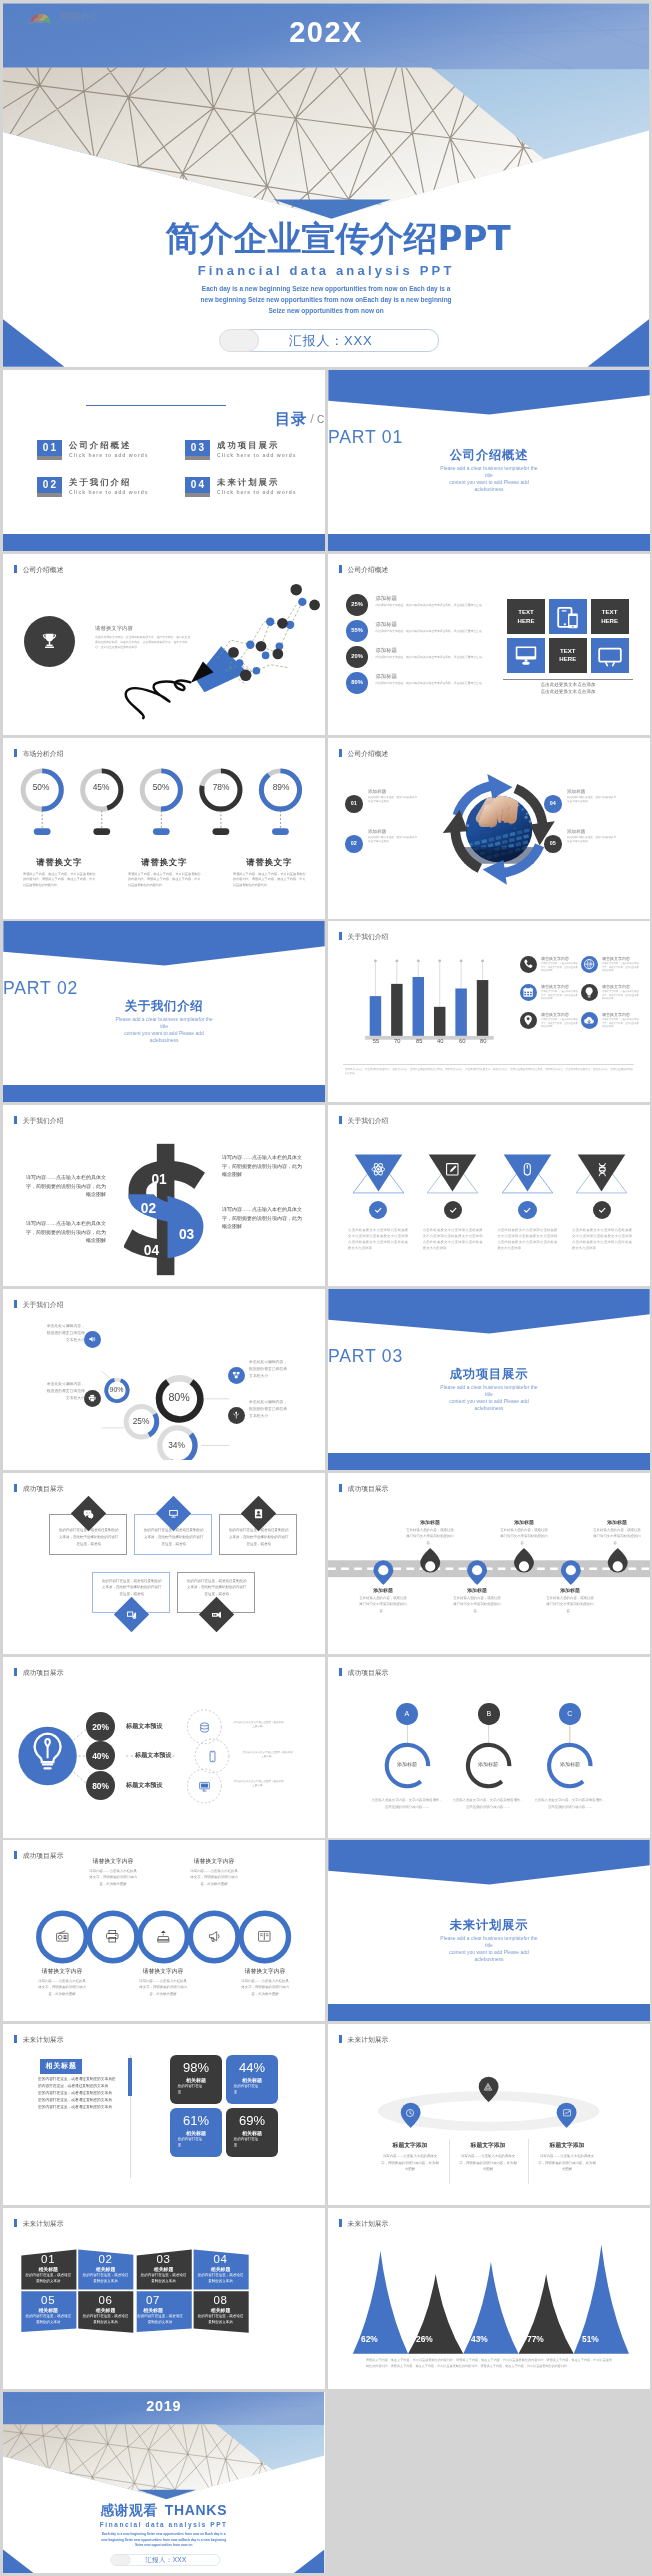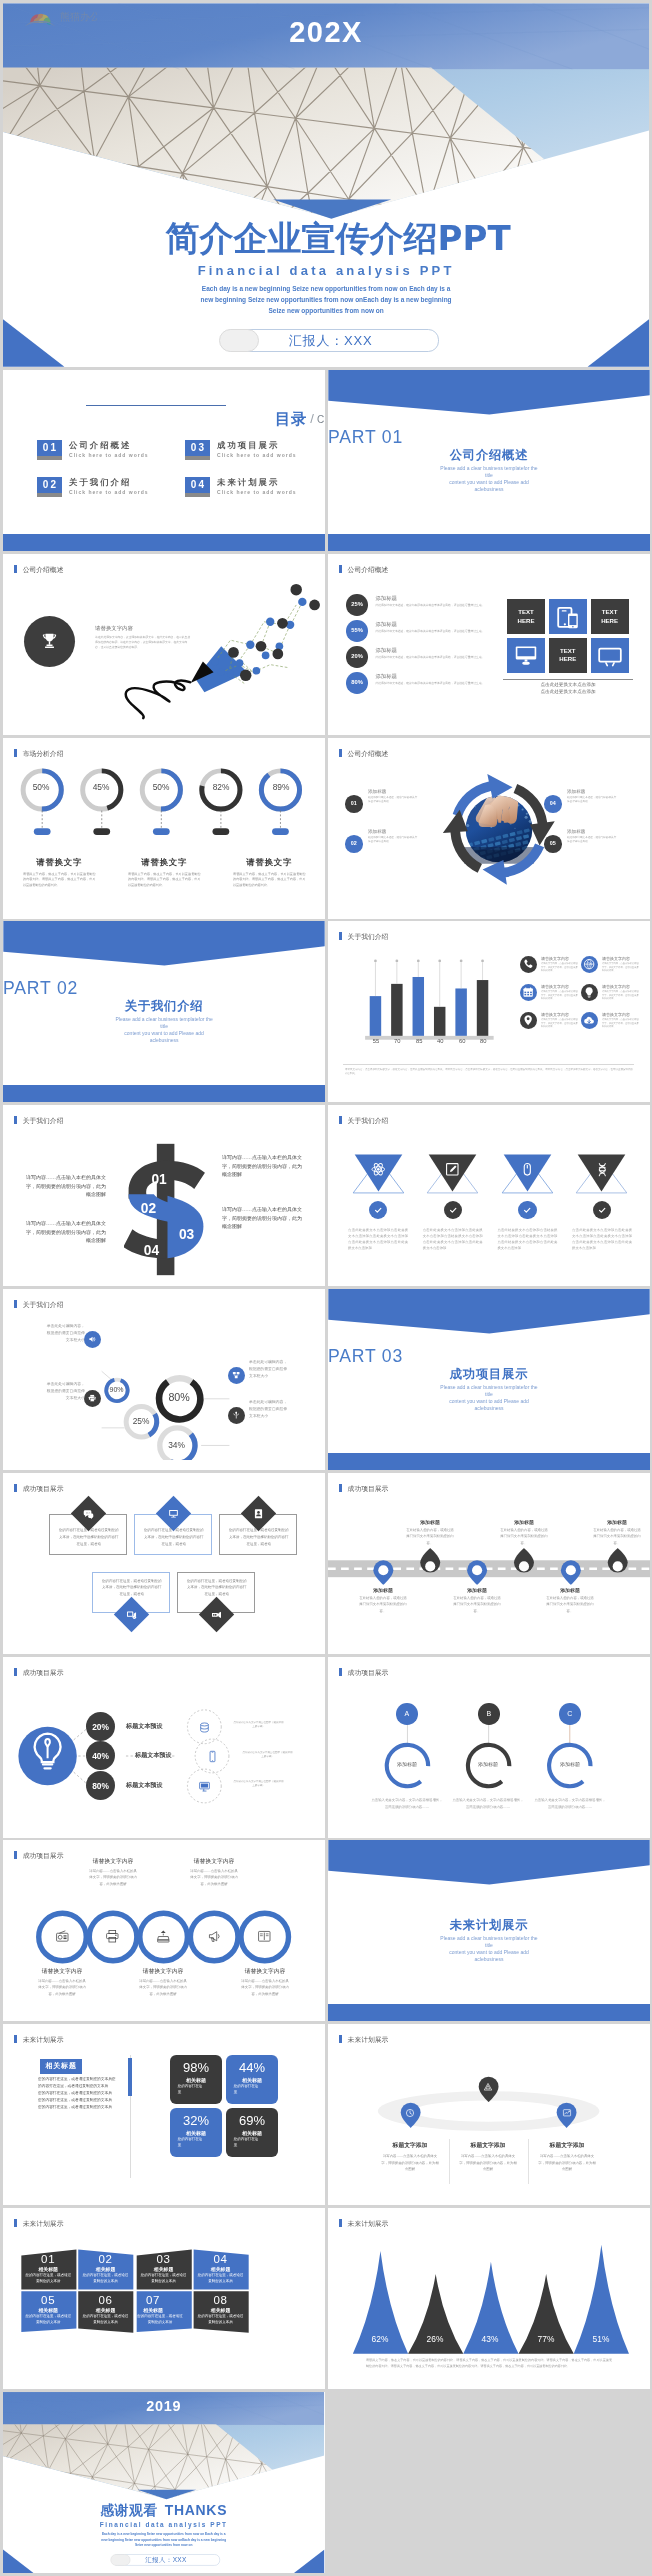--- a/index.html
+++ b/index.html
@@ -37,21 +37,21 @@
   .cs-cell{display:flex;align-items:center;justify-content:center;color:#fff;font-size:6.1px;font-weight:bold;text-align:center;line-height:8.4px;}
   .cs-cell.dk{background:#3d3d3d;} .cs-cell.bl{background:#4472c4;}
   .cs-cell span{white-space:pre-line;}
   .cs-rule{position:absolute;left:175px;top:125px;width:130px;height:1.1px;background:#8c8c8c;}
   .end-wrap{position:absolute;left:0;top:0;width:646px;height:364px;transform:scale(0.49762);transform-origin:0 0;}
   .end-title{position:absolute;left:0;top:219px;width:646px;text-align:center;}
   .end-cn{font-size:28px;font-weight:bold;color:#3f72c4;letter-spacing:0.8px;font-family:"DejaVu Sans",sans-serif;}
   .end-en{font-size:28px;font-weight:bold;color:#3f72c4;letter-spacing:1.5px;margin-left:10.7px;}
   .sp-art{position:absolute;left:0;top:23px;}
   .sp-lbs{position:absolute;left:0;top:23px;width:322px;}
-  .sp-lb{position:absolute;top:103px;width:38px;text-align:center;color:#fff;font-size:8.4px;font-weight:normal;}
+  .sp-lb{position:absolute;top:103px;width:38px;color:#fff;font-size:8.4px;font-weight:bold;}
   .sp-ft{position:absolute;left:38px;top:150px;width:246px;font-size:3.1px;color:#9a9a9a;line-height:5.7px;text-align:justify;}
   .nb-art{position:absolute;left:0;top:0;}
   .nb-c{position:absolute;text-align:center;color:#fff;}
   .nb-n{font-size:11.5px;letter-spacing:0.8px;}
   .nb-t{font-size:4.9px;font-weight:bold;margin-top:0.8px;}
   .nb-b{font-size:3.5px;line-height:5.8px;margin:1.5px auto 0;width:48px;}
   .fp-art{position:absolute;left:0;top:29px;}
   .fp-ic{position:absolute;width:10px;height:10px;}
   .fp-col{position:absolute;top:117px;width:92px;text-align:center;}
   .fp-h{font-size:5.8px;color:#3b3b3b;font-weight:bold;}
@@ -469,21 +469,21 @@
           </div>
           <div class="ma-col">
             <div class="ma-h">请替换文字</div>
             <div class="ma-p">请替换文字内容，修改文字内容，也可以直接复制您的内容到此。请替换文字内容，修改文字内容，也可以直接复制您的内容到此。</div>
           </div>
         </div>
 <div class="ma-labels">
           <span style="left:19px">50%</span>
           <span style="left:79px">45%</span>
           <span style="left:139px">50%</span>
-          <span style="left:199px">82%</span>
+          <span style="left:199px">78%</span>
           <span style="left:259px">89%</span>
         </div>
       </div>
 <div class="slide " style="left:328px;top:371px">
 <div class="sttl"><i></i><span>公司介绍概述</span></div>
 <svg class="cy-art" width="126" height="126" viewBox="0 0 164 164">
           <defs>
             <clipPath id="cyclephoto">
               <circle cx="82" cy="82" r="48"></circle>
             </clipPath>
@@ -1146,21 +1146,21 @@
           <span class="kp-n">98%</span>
           <span class="kp-t">相关标题</span>
           <span class="kp-b">您的内容打在这里</span>
         </div>
         <div class="kp-box bl" style="left:223px;top:31px">
           <span class="kp-n">44%</span>
           <span class="kp-t">相关标题</span>
           <span class="kp-b">您的内容打在这里</span>
         </div>
         <div class="kp-box bl" style="left:167px;top:84px">
-          <span class="kp-n">32%</span>
+          <span class="kp-n">61%</span>
           <span class="kp-t">相关标题</span>
           <span class="kp-b">您的内容打在这里</span>
         </div>
         <div class="kp-box dk" style="left:223px;top:84px">
           <span class="kp-n">69%</span>
           <span class="kp-t">相关标题</span>
           <span class="kp-b">您的内容打在这里</span>
         </div>
       </div>
 <div class="slide " style="left:328px;top:1657px">

